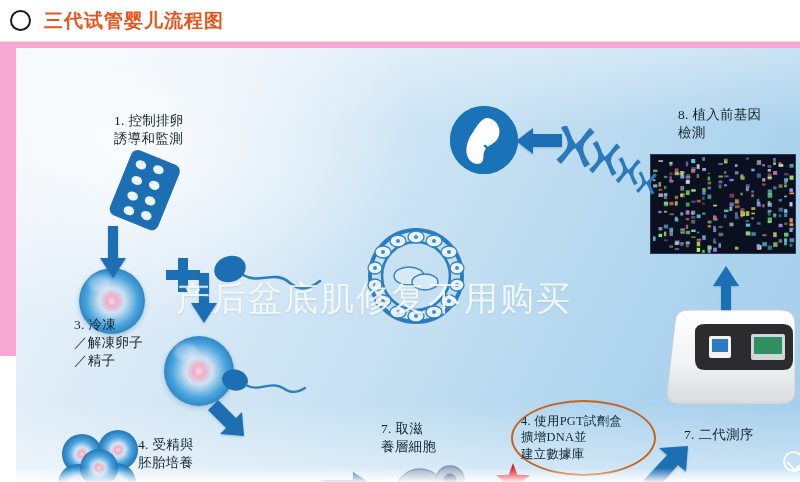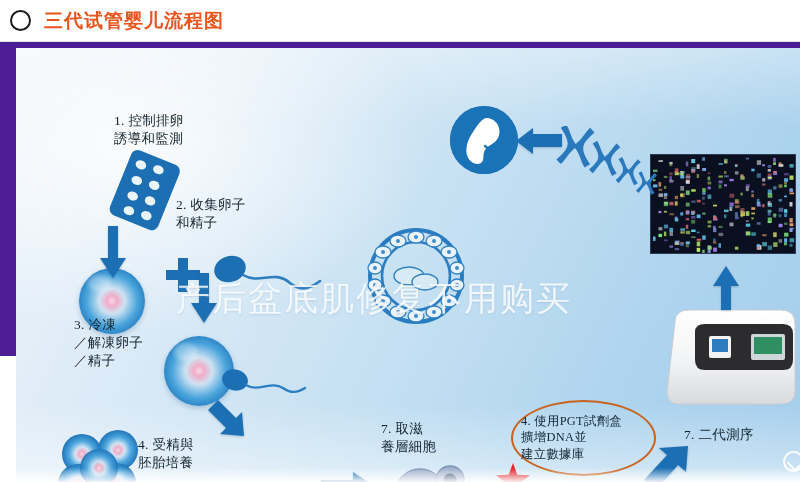--- a/index.html
+++ b/index.html
@@ -5,21 +5,21 @@
   * { box-sizing: border-box; margin: 0; padding: 0; }
   html, body {
     width: 800px; height: 482px;
     background: #ffffff;
     font-family: "Liberation Serif", "DejaVu Serif", serif;
     overflow: hidden;
   }
   #page {
     position: relative;
     width: 800px; height: 356px;
-    background: #4c1d95;
+    background: #f9a8d4;
   }
 
   
   .header {
     position: absolute; left: 0; top: 0;
     width: 800px; height: 42px;
     background: #ffffff;
     display: flex; align-items: center;
     padding-left: 10px;
     border-bottom: 1px solid #e2e2e2;
@@ -208,22 +208,20 @@
       <svg width="26" height="52" viewBox="0 0 26 52">
         <polygon points="8,0 18,0 18,32 26,32 13,52 0,32 8,32" fill="#1d6fb4"></polygon>
       </svg>
     </div>
 
     <div class="egg" style="left:63px; top:220px; width:66px; height:66px;"></div>
     <div class="lbl" id="lbl3">3. 冷凍
 ／解凍卵子
 ／精子</div>
 
-    <div class="lbl" id="lbl2">2. 收集卵子
-和精子</div>
     <div style="position:absolute; left:150px; top:210px; z-index:5;">
       <svg width="34" height="34" viewBox="0 0 34 34">
         <polygon points="12,0 22,0 22,12 34,12 34,22 22,22 22,34 12,34 12,22 0,22 0,12 12,12" fill="#1d6fb4"></polygon>
       </svg>
     </div>
     <div style="position:absolute; left:196px; top:205px; z-index:5;">
       <svg width="110" height="48" viewBox="0 0 110 48">
         <ellipse cx="18" cy="16" rx="16" ry="13" fill="#1d6fb4" transform="rotate(-18 18 16)"></ellipse>
         <path d="M31 22 C48 32, 62 16, 78 30 C90 40, 100 34, 108 28" stroke="#2b7ec0" stroke-width="2.6" fill="none" stroke-linecap="round"></path>
       </svg>
@@ -320,20 +318,22 @@
       </svg>
     </div>
     <div class="lbl" id="lbl7">7. 二代測序</div>
 
     <div class="arrow" style="left:697px; top:218px;">
       <svg width="26" height="44" viewBox="0 0 26 44">
         <polygon points="13,0 26,20 18,20 18,44 8,44 8,20 0,20" fill="#1d6fb4"></polygon>
       </svg>
     </div>
 
+    <div class="lbl" id="lbl8">8. 植入前基因
+檢測</div>
     <div class="genome" style="left:634px; top:106px; width:146px; height:100px;">
       <svg width="146" height="100" viewBox="0 0 146 100" id="genome-svg">
           <rect x="2.0" y="82.6" width="2.8" height="1.8" fill="#9f7ce8" opacity="0.58"></rect>
           <rect x="2.0" y="81.4" width="2.5" height="4.6" fill="#5fd2e8" opacity="0.78"></rect>
           <rect x="2.0" y="29.4" width="4.4" height="3.0" fill="#63b6e8" opacity="0.98"></rect>
           <rect x="2.0" y="24.4" width="2.4" height="1.7" fill="#7ee07a" opacity="0.94"></rect>
           <rect x="2.0" y="19.1" width="2.8" height="2.3" fill="#e8e36a" opacity="0.79"></rect>
           <rect x="2.0" y="14.6" width="4.5" height="2.4" fill="#7ee07a" opacity="0.73"></rect>
           <rect x="7.5" y="72.1" width="3.9" height="3.3" fill="#d7d7d7" opacity="0.64"></rect>
           <rect x="7.5" y="5.1" width="4.5" height="1.9" fill="#d7d7d7" opacity="0.74"></rect>

